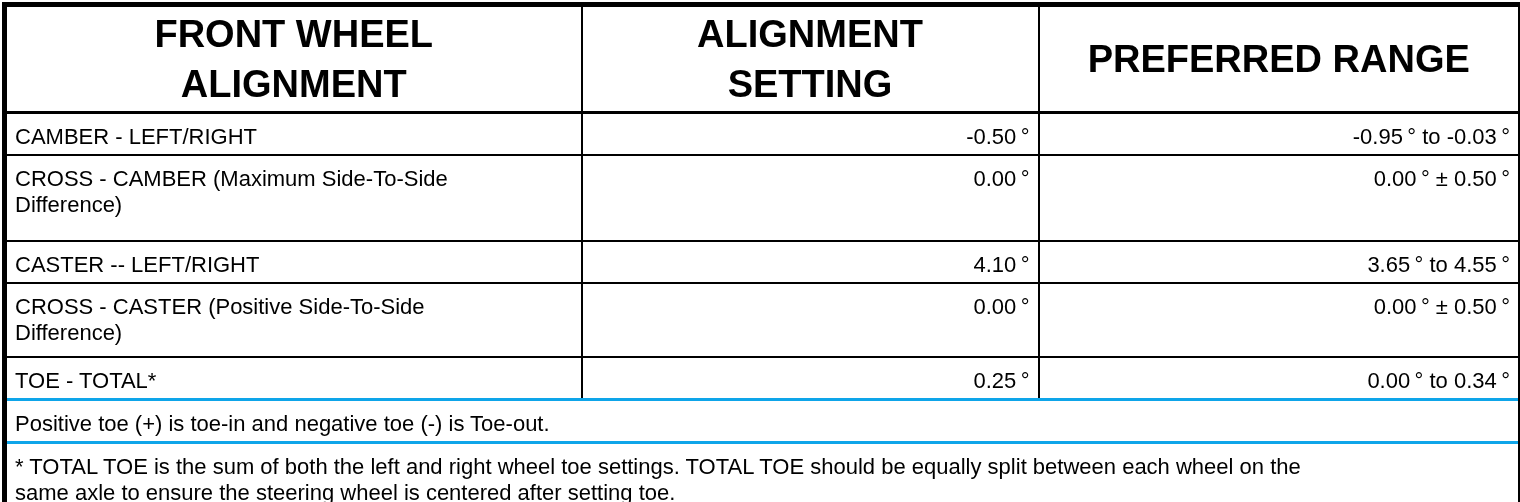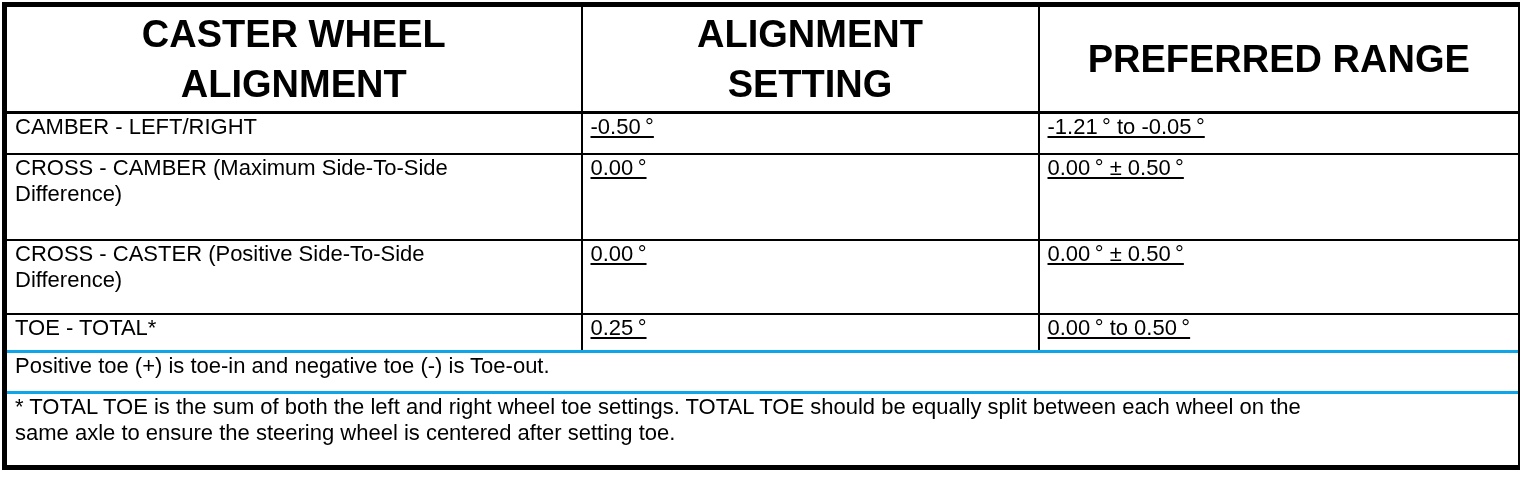--- a/index.html
+++ b/index.html
@@ -41,30 +41,29 @@
     line-height: 50px;
     text-align: center;
     vertical-align: middle;
     white-space: pre-line;
     padding: 2px 6px;
   }
   tbody td {
     font-size: 22px;
     line-height: 26px;
     vertical-align: top;
-    padding: 0 8px 4px 8px;
+    padding: 10px 8px 4px 8px;
     margin-top: 15px;
   }
   td.label-cell {
     text-align: left;
     white-space: pre-line;
   }
   td.value-cell {
-    text-align: left;
-    text-decoration: underline;
+    text-align: right;
   }
   td.note-cell {
     text-align: left;
     white-space: pre-line;
     border-top: 3px solid #0ea5e9;
   }
   tr.row-header { height: 100px; }
   tr.row-1 { height: 41px; }
   tr.row-2 { height: 86px; }
   tr.row-3 { height: 38px; }
@@ -78,49 +77,54 @@
 
 <div class="page">
   <table class="spec-table">
     <colgroup>
       <col class="c1">
       <col class="c2">
       <col class="c3">
     </colgroup>
     <thead>
       <tr class="row-header">
-        <th>CASTER WHEEL
+        <th>FRONT WHEEL
 ALIGNMENT</th>
         <th>ALIGNMENT
 SETTING</th>
         <th>PREFERRED RANGE</th>
       </tr>
     </thead>
     <tbody>
       <tr class="row-1">
         <td class="label-cell">CAMBER - LEFT/RIGHT</td>
         <td class="value-cell">-0.50 °</td>
-        <td class="value-cell">-1.21 ° to -0.05 °</td>
+        <td class="value-cell">-0.95 ° to -0.03 °</td>
       </tr>
       <tr class="row-2">
         <td class="label-cell">CROSS - CAMBER (Maximum Side-To-Side
 Difference)</td>
         <td class="value-cell">0.00 °</td>
         <td class="value-cell">0.00 ° ± 0.50 °</td>
+      </tr>
+      <tr class="row-3">
+        <td class="label-cell">CASTER -- LEFT/RIGHT</td>
+        <td class="value-cell">4.10 °</td>
+        <td class="value-cell">3.65 ° to 4.55 °</td>
       </tr>
       <tr class="row-4">
         <td class="label-cell">CROSS - CASTER (Positive Side-To-Side
 Difference)</td>
         <td class="value-cell">0.00 °</td>
         <td class="value-cell">0.00 ° ± 0.50 °</td>
       </tr>
       <tr class="row-5">
         <td class="label-cell">TOE - TOTAL*</td>
         <td class="value-cell">0.25 °</td>
-        <td class="value-cell">0.00 ° to 0.50 °</td>
+        <td class="value-cell">0.00 ° to 0.34 °</td>
       </tr>
       <tr class="note-1">
         <td class="note-cell" colspan="3">Positive toe (+) is toe-in and negative toe (-) is Toe-out.</td>
       </tr>
       <tr class="note-2">
         <td class="note-cell" colspan="3">* TOTAL TOE is the sum of both the left and right wheel toe settings. TOTAL TOE should be equally split between each wheel on the
 same axle to ensure the steering wheel is centered after setting toe.</td>
       </tr>
     </tbody>
   </table>

